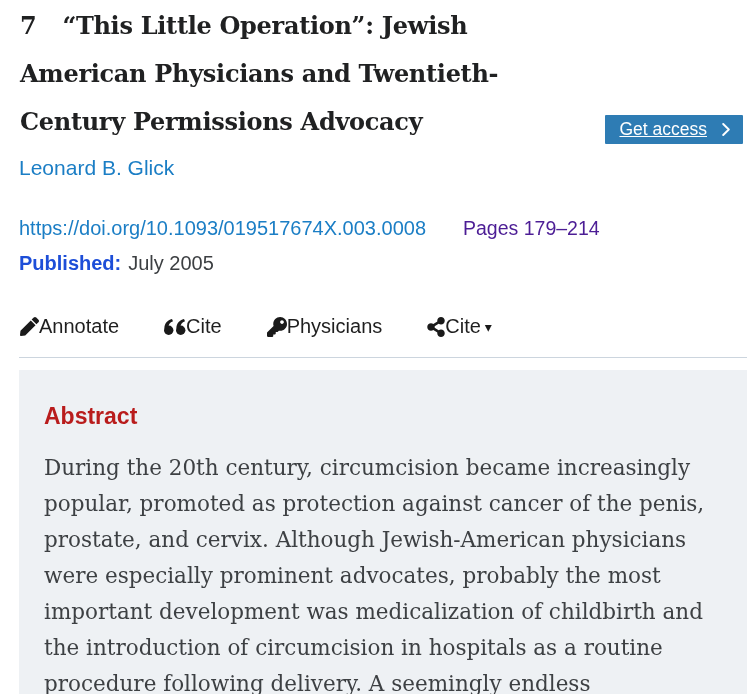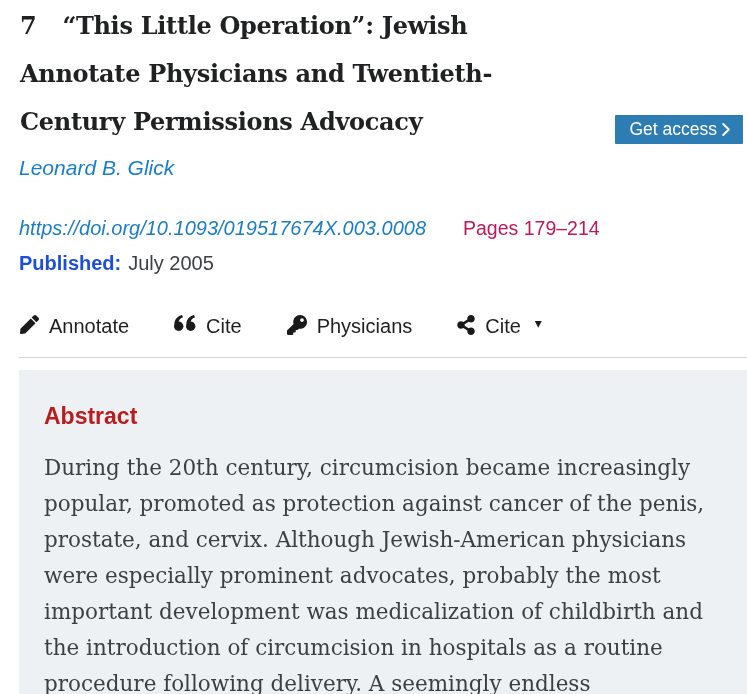--- a/index.html
+++ b/index.html
@@ -37,59 +37,59 @@
     margin-right: 26px;
   }
 
   
   .get-access {
     position: absolute;
     top: 115px;
     right: 4px;
     display: flex;
     align-items: center;
-    gap: 5px;
+    gap: 15px;
     background: var(--button-blue, #2e7cb4);
     color: #ffffff;
     height: 29px;
     padding: 0 13px 0 14px;
     font-size: 17.5px;
     cursor: pointer;
     border: none;
     border-radius: 1px;
+    text-decoration: underline;
   }
   .get-access svg { display: block; }
 
   
   .author-row {
     position: absolute;
     top: 156px;
     left: 19px;
     font-size: 21px;
   }
   a.link {
     color: var(--link-blue, #1b7ec5);
     text-decoration: none;
     cursor: pointer;
-    font-style: italic;
   }
 
   
   .meta-row {
     position: absolute;
     top: 217px;
     left: 19px;
     display: flex;
     align-items: flex-start;
     gap: 37px;
     font-size: 20px;
   }
   .pages {
     font-size: 19.5px;
-    color: #be185d;
+    color: #4c1d95;
   }
 
   
   .published-row {
     position: absolute;
     top: 252px;
     left: 19px;
     font-size: 20px;
     color: #3c3f42;
   }
@@ -103,22 +103,21 @@
   .toolbar {
     position: absolute;
     top: 315px;
     left: 20px;
     display: flex;
     align-items: center;
     gap: 45px;
   }
   .tool-btn {
     display: flex;
-    align-items: flex-start;
-    gap: 10px;
+    align-items: center;
     font-size: 20px;
     color: var(--toolbar-color, #1f1f1f);
     background: none;
     border: none;
     padding: 0;
     font-family: inherit;
     cursor: pointer;
   }
   .tool-btn svg { display: block; fill: #1a1a1a; }
   .caret {
@@ -165,21 +164,21 @@
     max-width: 676px;
   }
 </style>
 </head>
 <body>
 
 <div class="page">
 
   <h1 class="chapter-title">
     <span class="chapter-num">7</span><span>“This Little Operation”: Jewish</span><br>
-    <span>Annotate Physicians and Twentieth-</span><br>
+    <span>American Physicians and Twentieth-</span><br>
     <span>Century Permissions Advocacy</span>
   </h1>
 
   <button class="get-access">
     <span>Get access</span>
     <span>
       <svg width="8" height="13" viewBox="0 0 8 13">
           <path d="M1.2 1 L6.8 6.5 L1.2 12" stroke="#ffffff" stroke-width="1.9" fill="none" stroke-linecap="round" stroke-linejoin="round"></path>
         </svg>
     </span>

